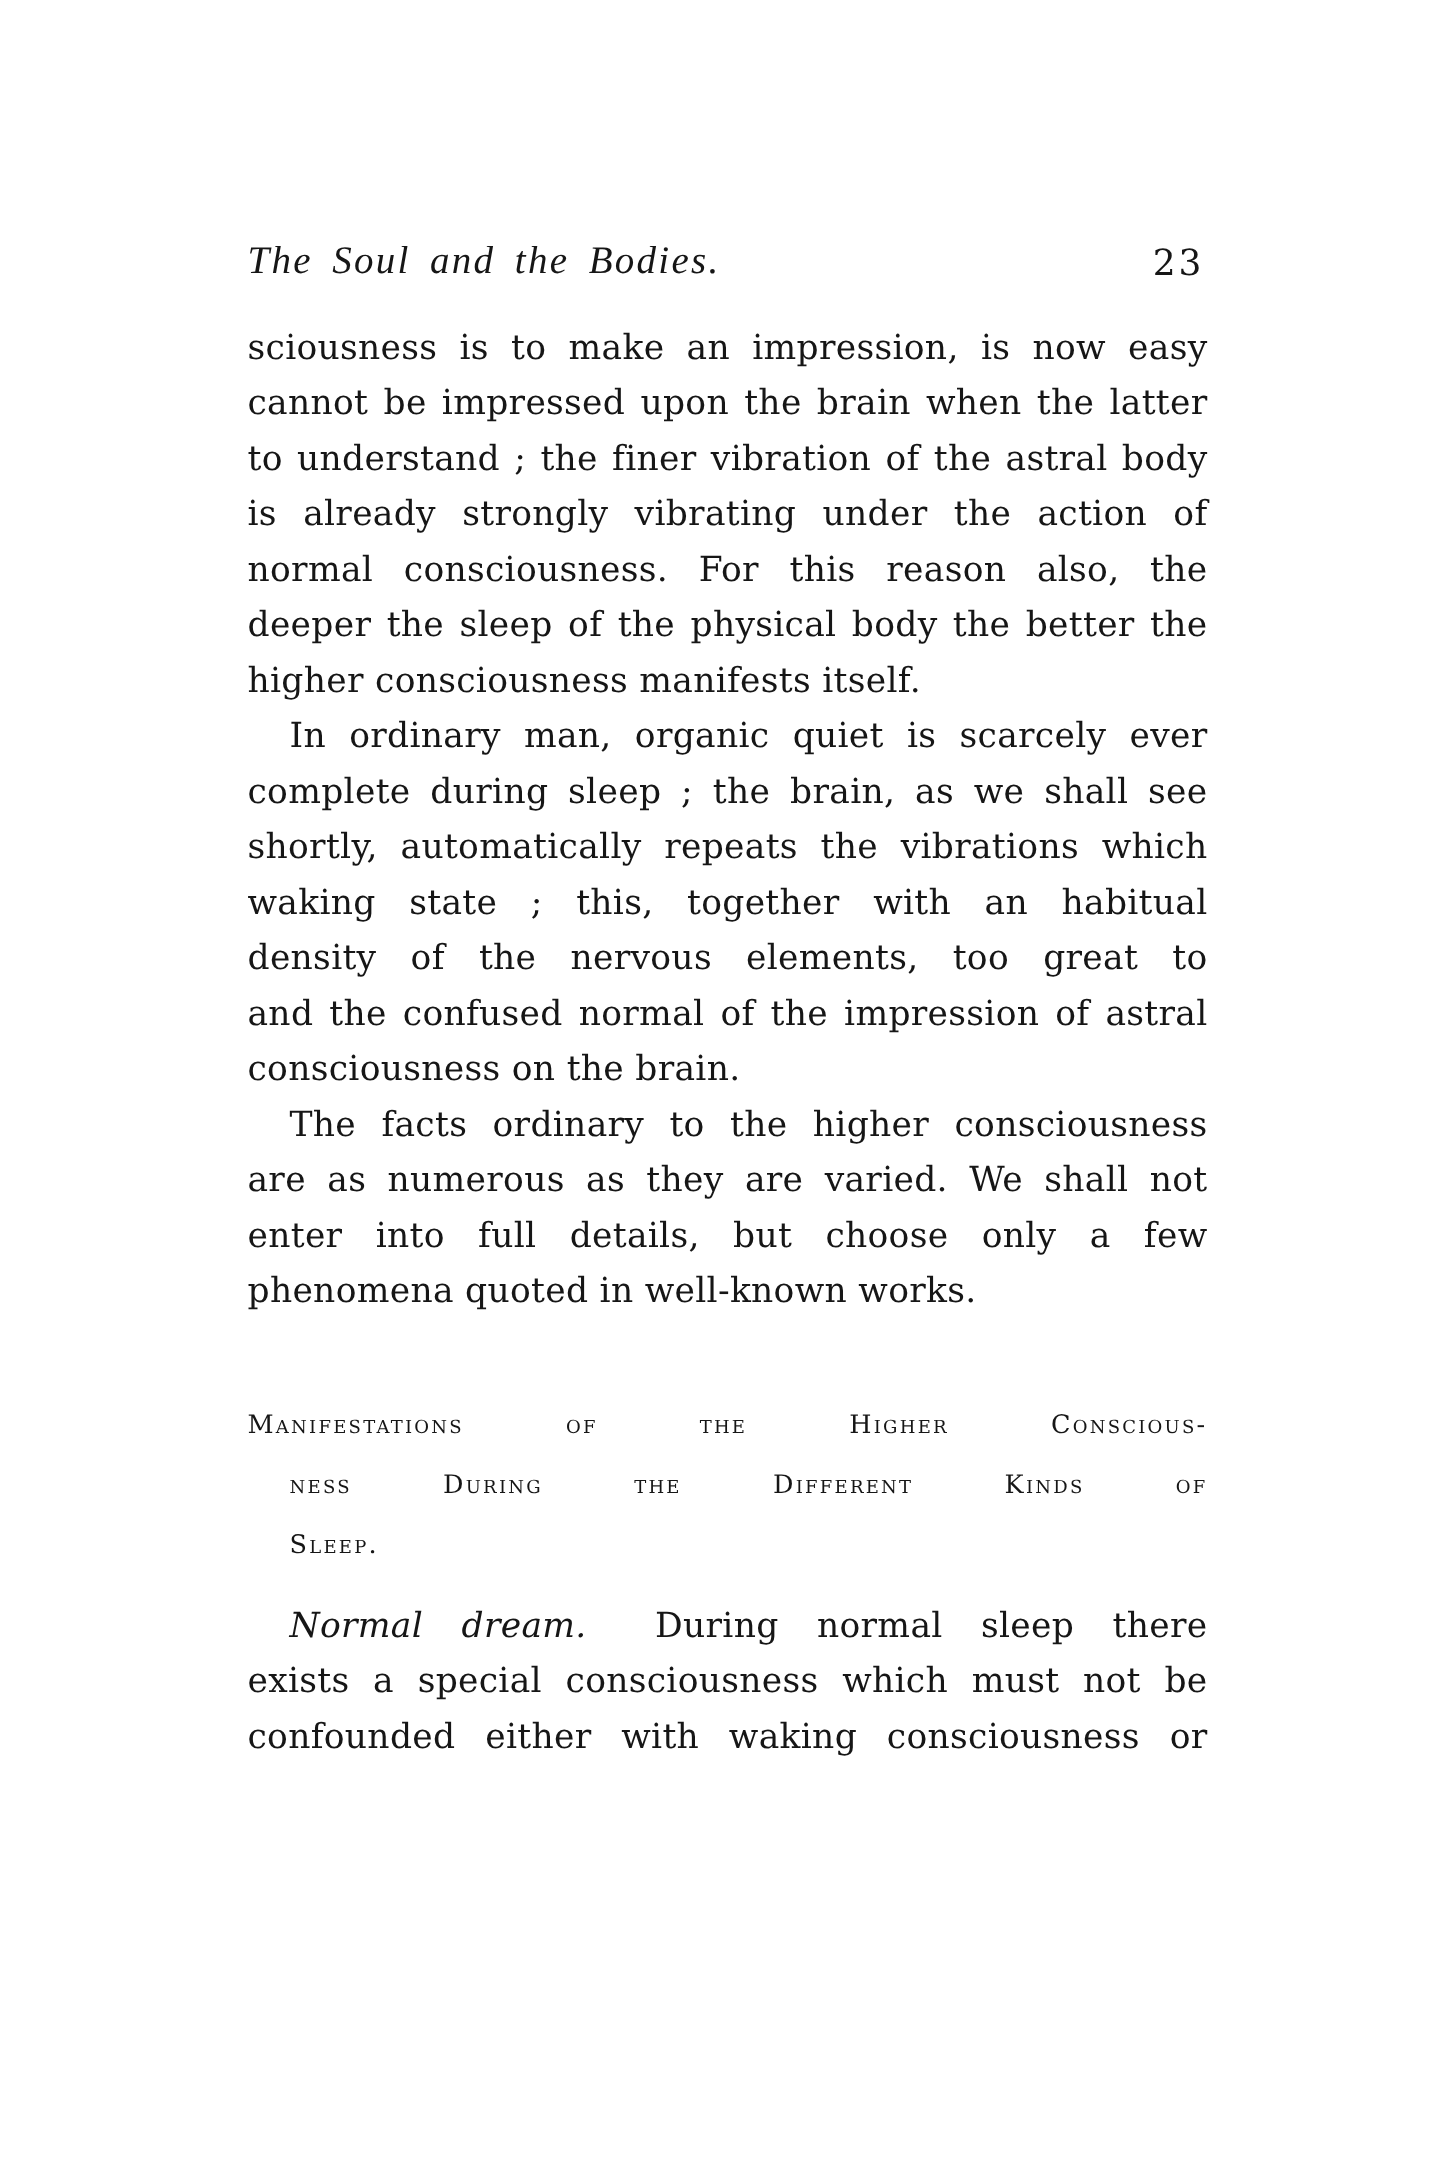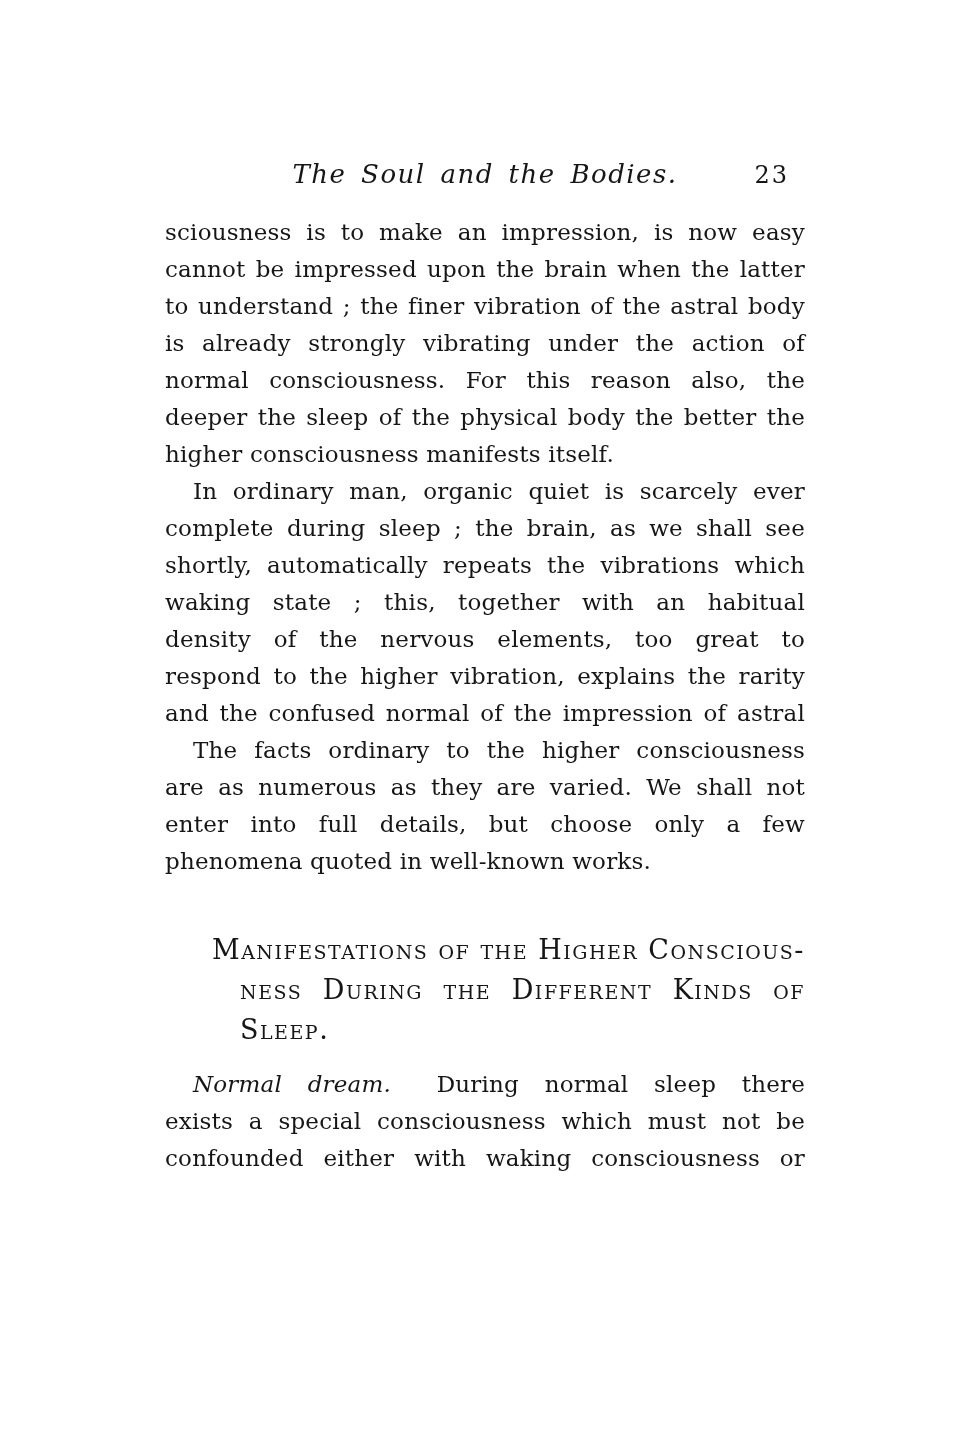--- a/index.html
+++ b/index.html
@@ -23,28 +23,28 @@
     width: 640px;
   }
   
   .header {
     position: relative;
     height: 32px;
     line-height: 32px;
     font-size: 26px;
   }
   .running-title {
-    text-align: center;
     font-style: italic;
     letter-spacing: 1.5px;
     word-spacing: 5px;
+    font-family: Liberation Serif, serif;
   }
   .page-number {
     position: absolute;
-    right: 16px;
+    right: 2px;
     top: 1px;
     font-size: 24px;
     letter-spacing: 2px;
   }
   
   .body-block {
     margin-top: 24px;
     font-size: 23px;
     line-height: 37px;
     letter-spacing: 0.2px;
@@ -52,24 +52,23 @@
   .para { margin: 0; }
   .line { text-align: justify; }
   .line.just { text-align-last: justify; }
   .indent { text-indent: 28px; }
   .lead { font-style: italic; margin-right: 20px; }
   
   .section-heading {
     margin-top: 50px;
     margin-bottom: 16px;
     font-variant: small-caps;
-    font-size: 27px;
+    font-size: 17px;
     line-height: 40px;
     letter-spacing: 1.5px;
-    margin-left: 47px;
   }
   .hline { text-align: justify; }
   .hline.just { text-align-last: justify; }
   .hang { text-indent: 28px; }
 </style>
 </head>
 <body>
 
 <div class="page">
   <div class="content">
@@ -90,22 +89,22 @@
         <span class="line just" style="display:block">deeper the sleep of the physical body the better the</span>
         <span class="line" style="display:block">higher consciousness manifests itself.</span>
       </p>
 
       <p class="para">
         <span class="line just indent" style="display:block">In ordinary man, organic quiet is scarcely ever</span>
         <span class="line just" style="display:block">complete during sleep ;  the brain, as we shall see</span>
         <span class="line just" style="display:block">shortly, automatically repeats the vibrations which</span>
         <span class="line just" style="display:block">waking state ;  this, together with an habitual</span>
         <span class="line just" style="display:block">density of the nervous elements, too great to</span>
-        <span class="line just" style="display:block">respond to the higher vibration, explains the rarity</span>
         <span class="line just" style="display:block">and the confused normal of the impression of astral</span>
+        <span class="line" style="display:block">consciousness on the brain.</span>
       </p>
 
       <p class="para">
         <span class="line just indent" style="display:block">The facts ordinary to the higher consciousness</span>
         <span class="line just" style="display:block">are as numerous as they are varied.  We shall not</span>
         <span class="line just" style="display:block">enter into full details, but choose only a few</span>
         <span class="line" style="display:block">phenomena quoted in well-known works.</span>
       </p>
 
       <p class="para section-heading">

